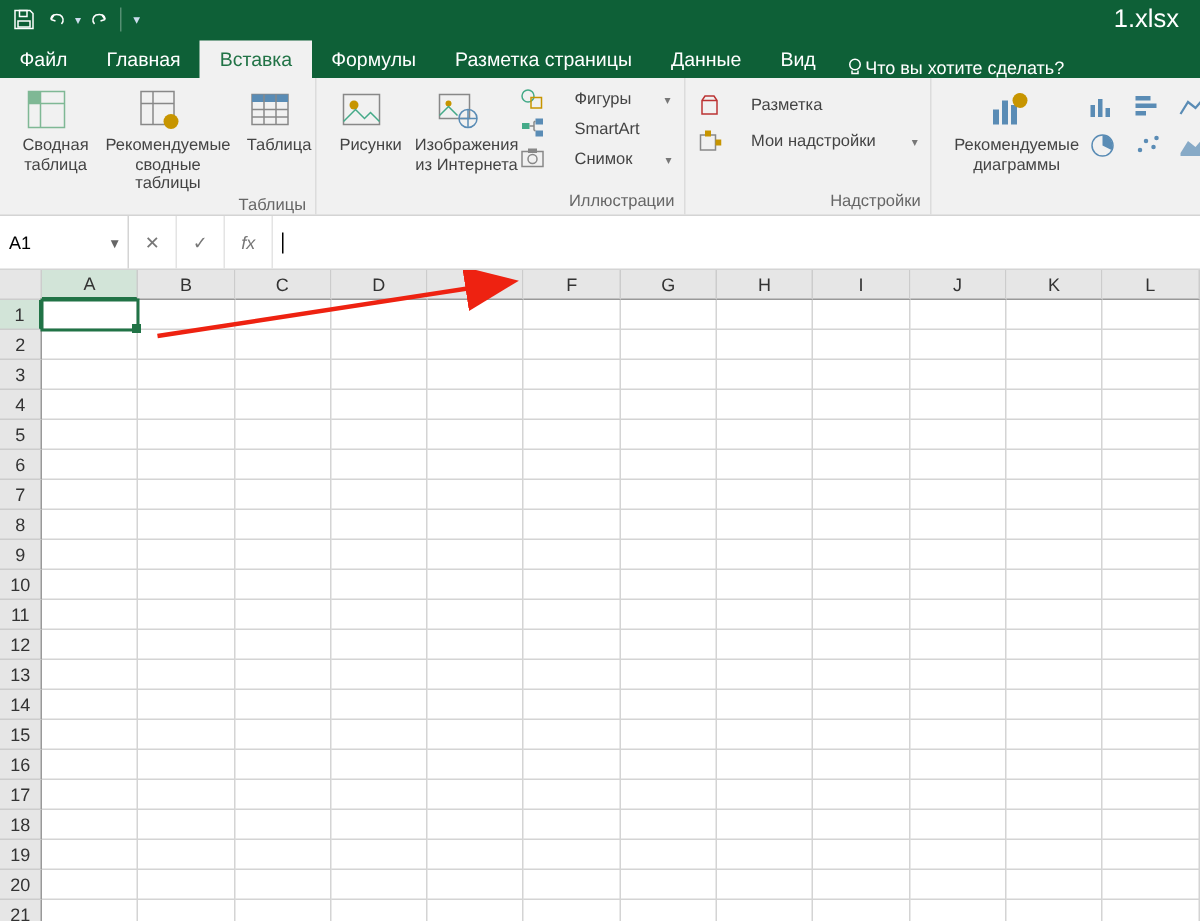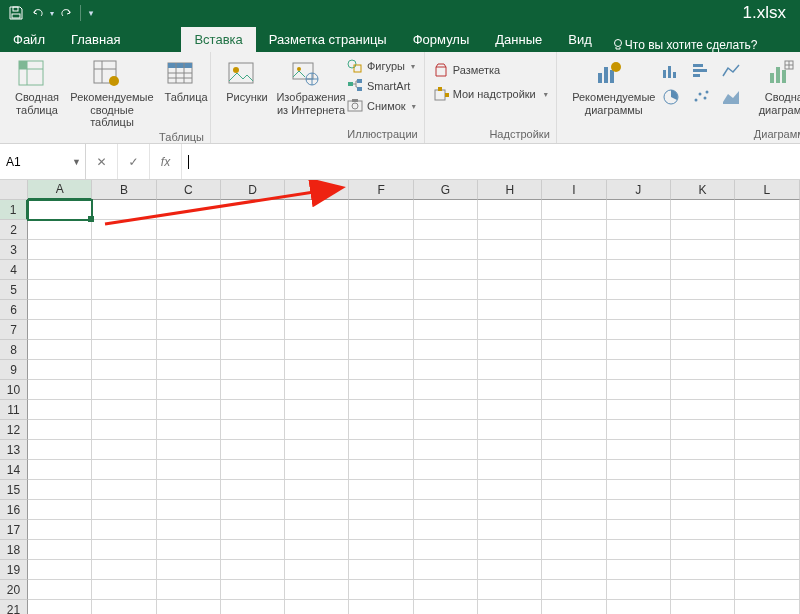--- a/index.html
+++ b/index.html
@@ -4,31 +4,31 @@
 <style>
 * { margin: 0; padding: 0; box-sizing: border-box; font-family: "Segoe UI", Arial, sans-serif; }
 body { background: #fff; width: 800px; height: 614px; overflow: hidden; font-size: 12px; }
 .titlebar { background: #0e6037; height: 26px; display: flex; align-items: center; color: #fff; padding: 0 6px; }
 .qat { display: flex; gap: 2px; align-items: center; }
 .qat-btn { width: 20px; height: 20px; display: flex; align-items: center; justify-content: center; cursor: pointer; }
 .qat-sep { width: 1px; height: 16px; background: rgba(255,255,255,0.3); margin: 0 2px; }
 .title-file { flex: 1; text-align: right; font-size: 17px; padding-right: 8px; }
 .tabbar { background: #0e6037; height: 26px; display: flex; align-items: flex-end; color: #fff; }
 .tab { padding: 5px 13px; cursor: pointer; font-size: 13px; }
-.tab.active { background: #f1f1f1; color: #217346; margin-left: 48px; }
+.tab.active { background: #f1f1f1; color: #217346; }
 .tell-me { display: flex; align-items: center; gap: 0; margin-left: 6px; font-size: 12px; }
 .ribbon { background: #f1f1f1; height: 92px; display: flex; border-bottom: 1px solid #d4d4d4; }
 .group { display: flex; flex-direction: column; justify-content: space-between; border-right: 1px solid #dcdcdc; padding: 3px 6px 0 6px; }
 .group-body { display: flex; gap: 4px; flex: 1; }
 .group-label { text-align: right; font-size: 11px; color: #666; padding: 2px 0 3px 0; }
 .big-btn { display: flex; flex-direction: column; align-items: center; justify-content: flex-start; width: 50px; cursor: pointer; padding-top: 2px; gap: 2px; }
 .big-btn .ico { width: 32px; height: 32px; display: flex; align-items: center; justify-content: center; }
 .big-btn .lbl { font-size: 11px; text-align: center; line-height: 1.15; color: #444; margin-left: 12px; }
 .small-btns { display: flex; flex-direction: column; gap: 2px; justify-content: flex-start; padding-top: 2px; }
-.small-btn { display: flex; align-items: center; gap: 4px; cursor: pointer; font-size: 11px; color: #444; padding: 1px 2px; white-space: nowrap; }
+.small-btn { display: flex; align-items: center; gap: 20px; cursor: pointer; font-size: 11px; color: #444; padding: 1px 2px; white-space: nowrap; }
 .small-btn .ico { width: 16px; height: 16px; display: flex; align-items: center; justify-content: center; }
 .chart-gal { display: grid; grid-template-columns: repeat(3, 28px); grid-template-rows: repeat(2, 24px); gap: 2px; padding-top: 4px; }
 .chart-gal .gi { display: flex; align-items: center; justify-content: center; cursor: pointer; }
 .formula-bar { height: 36px; display: flex; align-items: stretch; border-bottom: 1px solid #d4d4d4; background: #fff; }
 .name-box { width: 86px; border-right: 1px solid #d4d4d4; display: flex; align-items: center; padding: 0 6px; font-size: 12px; position: relative; }
 .name-box .dd { position: absolute; right: 4px; color: #666; font-size: 9px; }
 .fb-btn { width: 32px; display: flex; align-items: center; justify-content: center; border-right: 1px solid #e4e4e4; color: #777; cursor: pointer; }
 .fb-input { flex: 1; display: flex; align-items: center; padding: 0 6px; position: relative; }
 .cursor-blink { width: 1px; height: 14px; background: #000; }
 .grid-area { position: relative; }
@@ -74,22 +74,22 @@
     <div class="qat-sep"></div>
     <div class="qat-btn" style="width:12px;font-size:9px;color:#cde">▾</div>
   </div>
   <div class="title-file">1.xlsx</div>
 </div>
 
 <div class="tabbar">
   <div class="tab">Файл</div>
   <div class="tab">Главная</div>
   <div class="tab active">Вставка</div>
+  <div class="tab">Формулы</div>
   <div class="tab">Разметка страницы</div>
-  <div class="tab">Формулы</div>
   <div class="tab">Данные</div>
   <div class="tab">Вид</div>
   <div class="tell-me">
     <svg width="14" height="14" viewBox="0 0 14 14">
         <circle cx="7" cy="5" r="3.5" fill="none" stroke="#fff"></circle>
         <path d="M5 9v2h4V9" stroke="#fff" fill="none"></path>
       </svg>
     <span>Что вы хотите сделать?</span>
   </div>
 </div>

